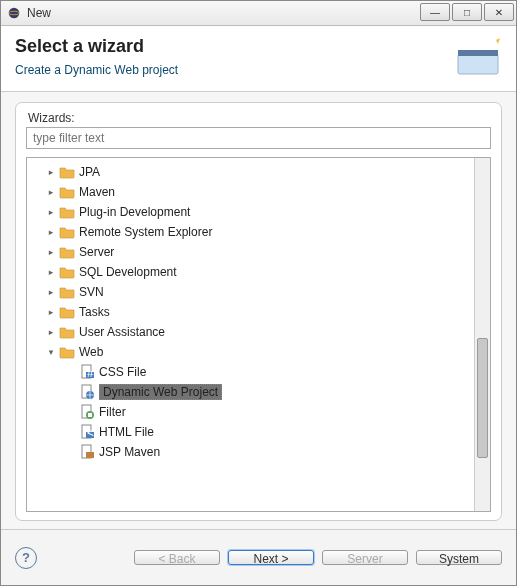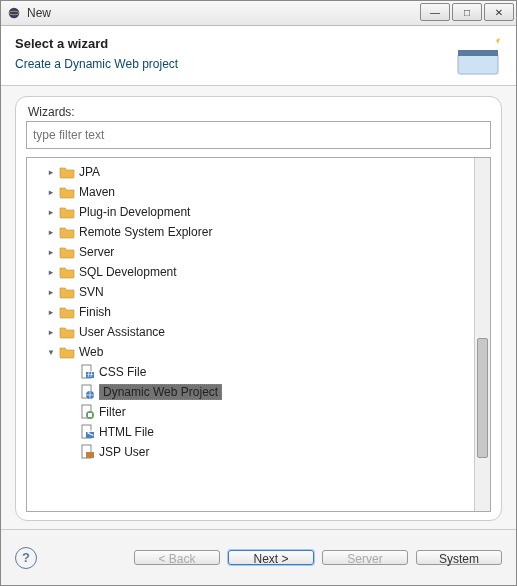--- a/index.html
+++ b/index.html
@@ -4,27 +4,27 @@
 <style>
   * { box-sizing: border-box; font-family: "Segoe UI", Tahoma, sans-serif; font-size: 12px; }
   body { margin: 0; background: #d4d4d4; width: 517px; height: 586px; overflow: hidden; }
   .window { width: 517px; height: 586px; background: #fff; border: 1px solid #888; position: relative; display: flex; flex-direction: column; }
   .titlebar { height: 25px; background: linear-gradient(#f8f8f8,#e8e8e8); border-bottom: 1px solid #bbb; display: flex; align-items: center; padding: 0 6px; }
   .titlebar .eclipse-icon { width: 14px; height: 14px; margin-right: 6px; display:inline-block; }
   .titlebar .title { color: #333; }
   .window-controls { position: absolute; right: 2px; top: 2px; display: flex; gap: 2px; }
   .window-controls .btn { width: 30px; height: 18px; border: 1px solid #888; background: linear-gradient(#f8f8f8,#e0e0e0); border-radius: 2px; display:flex; align-items:center; justify-content:center; color:#333; font-size:10px; }
   .header { padding: 10px 14px 14px 14px; background: #fff; border-bottom: 1px solid #ccc; position: relative; }
-  .header h1 { margin: 0 0 6px 0; font-size: 13px; font-weight: bold; color: #222; }
+  .header h1 { margin: 0 0 6px 0; font-size: 18px; font-weight: bold; color: #222; }
   .header .sub { color: #0c4a6e; }
   .header-img { position: absolute; right: 14px; top: 10px; width: 48px; height: 42px; }
   .body { flex: 1; padding: 10px 14px 8px 14px; display: flex; flex-direction: column; background: #f6f6f6; }
-  .body-inner { flex:1; background:#fff; border:1px solid #ccc; border-radius:12px; padding:8px 10px; display:flex; flex-direction:column; }
+  .body-inner { flex:1; background:#fff; border:1px solid #ccc; border-radius:7px; padding:8px 10px; display:flex; flex-direction:column; }
   .wizlabel { margin: 0 0 2px 2px; color:#333; }
-  .filter { width: 100%; height: 28px; border: 1px solid #aaa; padding: 2px 6px; color: #888; margin-bottom: 8px; }
+  .filter { width: 100%; height: 22px; border: 1px solid #aaa; padding: 2px 6px; color: #888; margin-bottom: 8px; }
   .tree-wrap { flex:1; border:1px solid #aaa; background:#fff; position:relative; overflow:hidden; }
   .tree { position:absolute; top:0; left:0; right:16px; bottom:0; overflow:auto; padding:4px 0; }
   .scrollbar { position:absolute; right:0; top:0; bottom:0; width:16px; background:#f0f0f0; border-left:1px solid #ccc; }
   .scrollbar .thumb { position:absolute; left:2px; right:2px; top:180px; height:120px; background:#c8c8c8; border:1px solid #999; border-radius:2px; }
   .tree-row { display:flex; align-items:center; height:20px; padding-left:6px; white-space:nowrap; cursor:default; }
   .tree-row .disclosure { width:12px; text-align:center; color:#666; font-size:9px; margin-right:2px; }
   .tree-row .icon { width:16px; height:16px; margin-right:4px; display:flex; align-items:center; justify-content:center; }
   .tree-row .label { color:#222; }
   .tree-row.selected .label { background:#737373; border:1px dotted #888; padding:0 3px; }
   .indent-1 { padding-left: 18px; }
@@ -136,21 +136,21 @@
               </span>
               <span class="label">SVN</span>
             </div>
             <div class="tree-row indent-1">
               <span class="disclosure">▸</span>
               <span class="icon">
                 <svg viewBox="0 0 16 16">
                   <path d="M1 4 h5 l1.5 2 H15 v7 a1 1 0 0 1 -1 1 H2 a1 1 0 0 1 -1 -1 Z" fill="#f0b84c" stroke="#c0902c" stroke-width="0.6"></path>
                 </svg>
               </span>
-              <span class="label">Finish</span>
+              <span class="label">Tasks</span>
             </div>
             <div class="tree-row indent-1">
               <span class="disclosure">▸</span>
               <span class="icon">
                 <svg viewBox="0 0 16 16">
                   <path d="M1 4 h5 l1.5 2 H15 v7 a1 1 0 0 1 -1 1 H2 a1 1 0 0 1 -1 -1 Z" fill="#f0b84c" stroke="#c0902c" stroke-width="0.6"></path>
                 </svg>
               </span>
               <span class="label">User Assistance</span>
             </div>
@@ -208,21 +208,21 @@
               <span class="label">HTML File</span>
             </div>
             <div class="tree-row indent-2">
               <span class="disclosure"></span>
               <span class="icon">
                 <svg viewBox="0 0 16 16">
                   <rect x="3" y="1" width="9" height="13" fill="#fff" stroke="#888"></rect>
                   <rect x="7" y="8" width="8" height="6" fill="#c08040"></rect>
                 </svg>
               </span>
-              <span class="label">JSP User</span>
+              <span class="label">JSP Maven</span>
             </div>
           </div>
         <div class="scrollbar">
           <div class="thumb"></div>
         </div>
       </div>
     </div>
   </div>
 
   <div class="footer">

